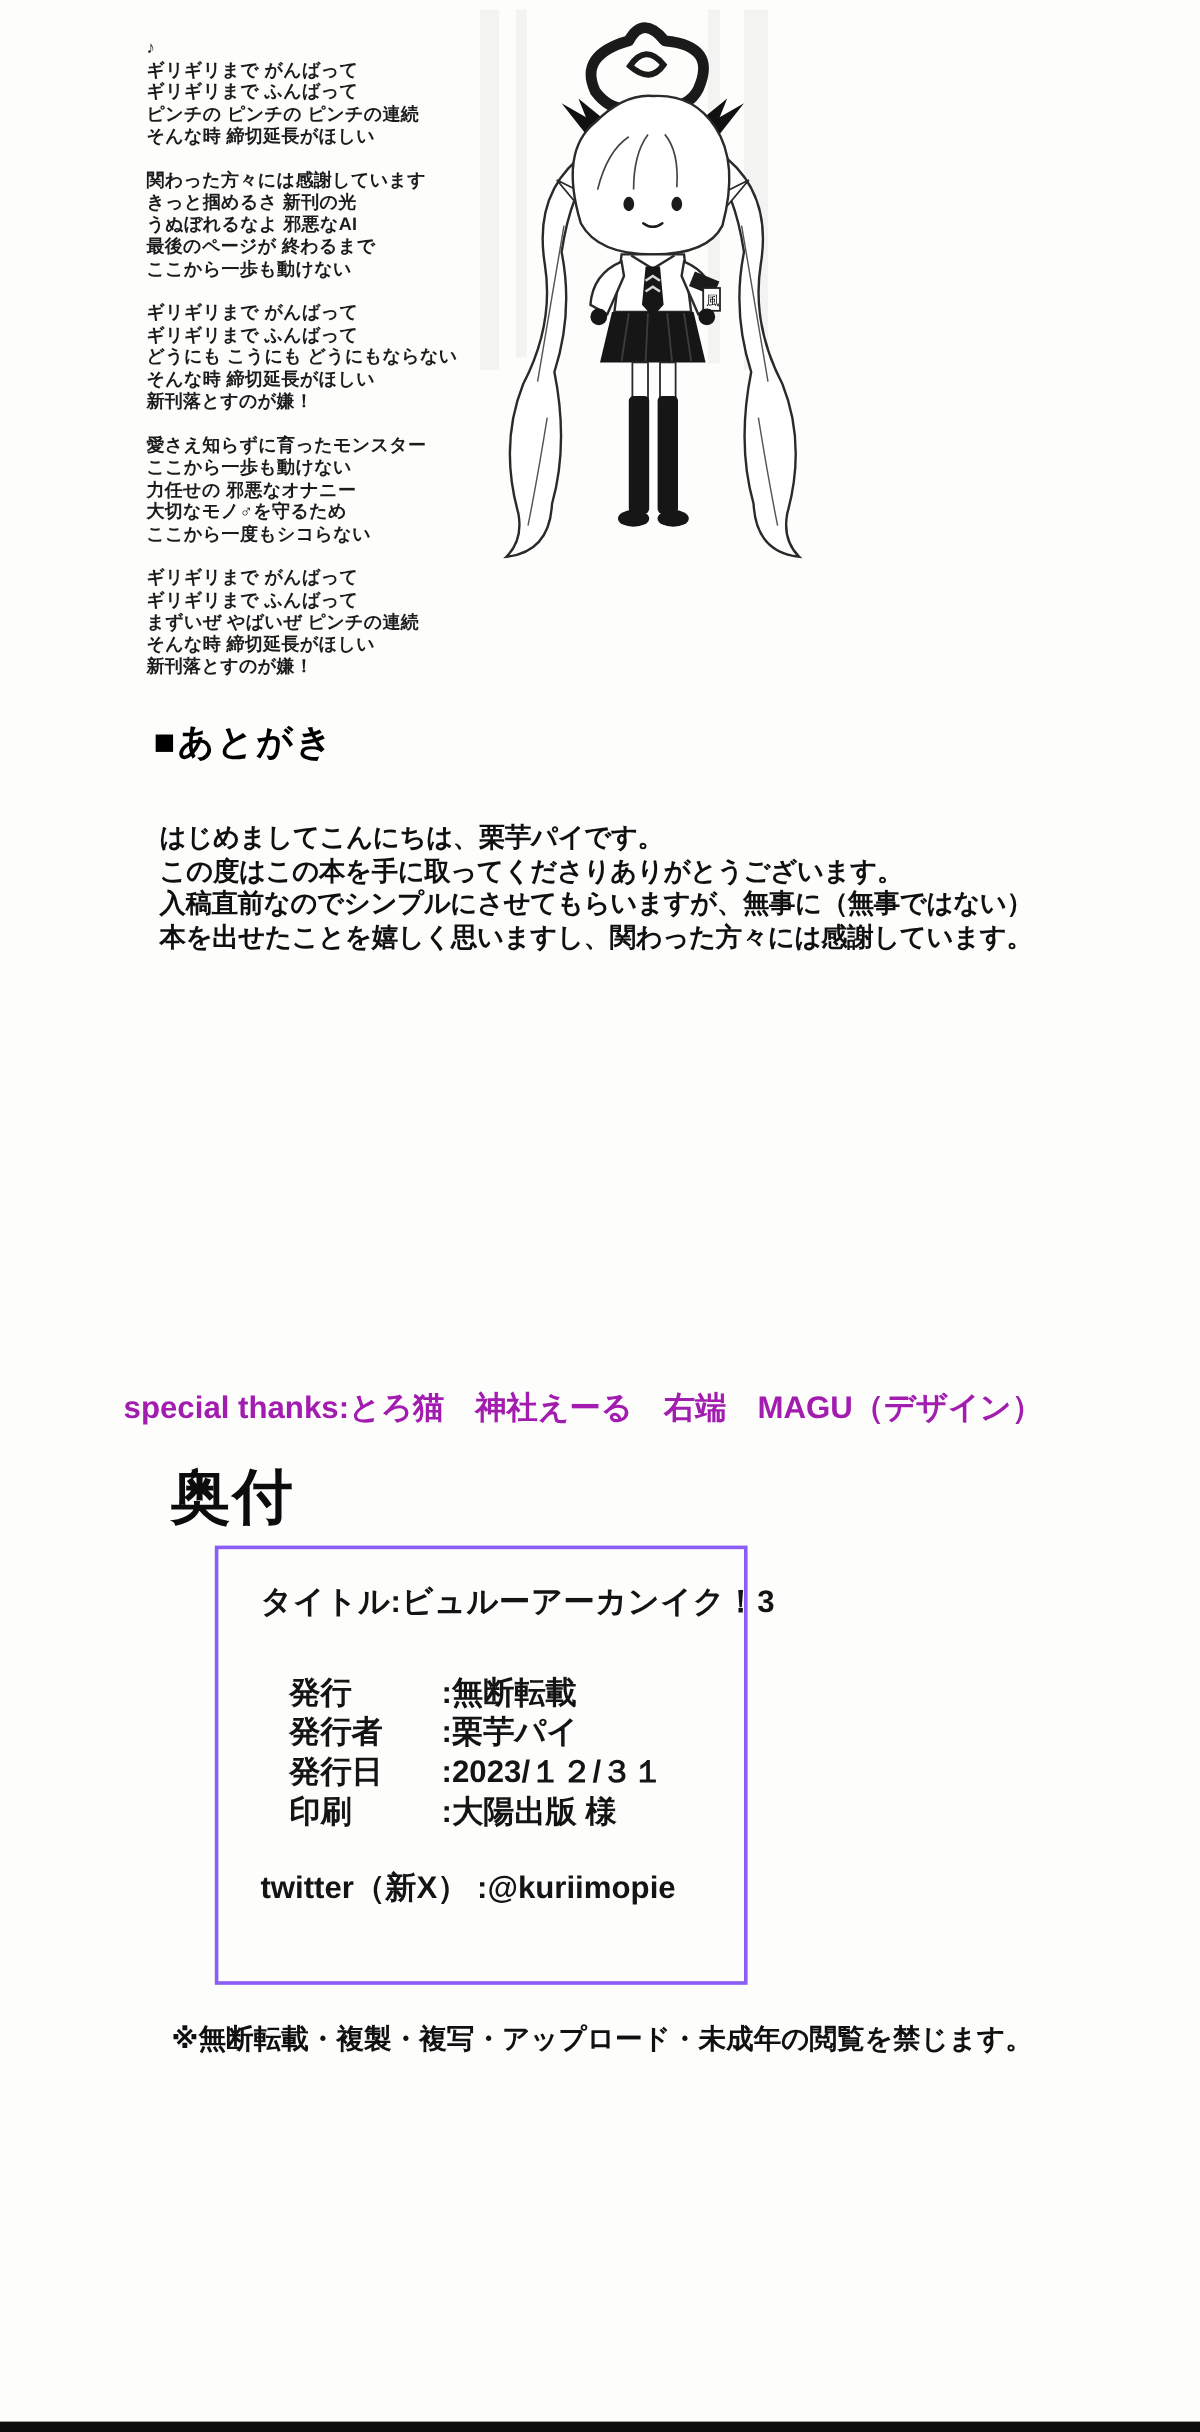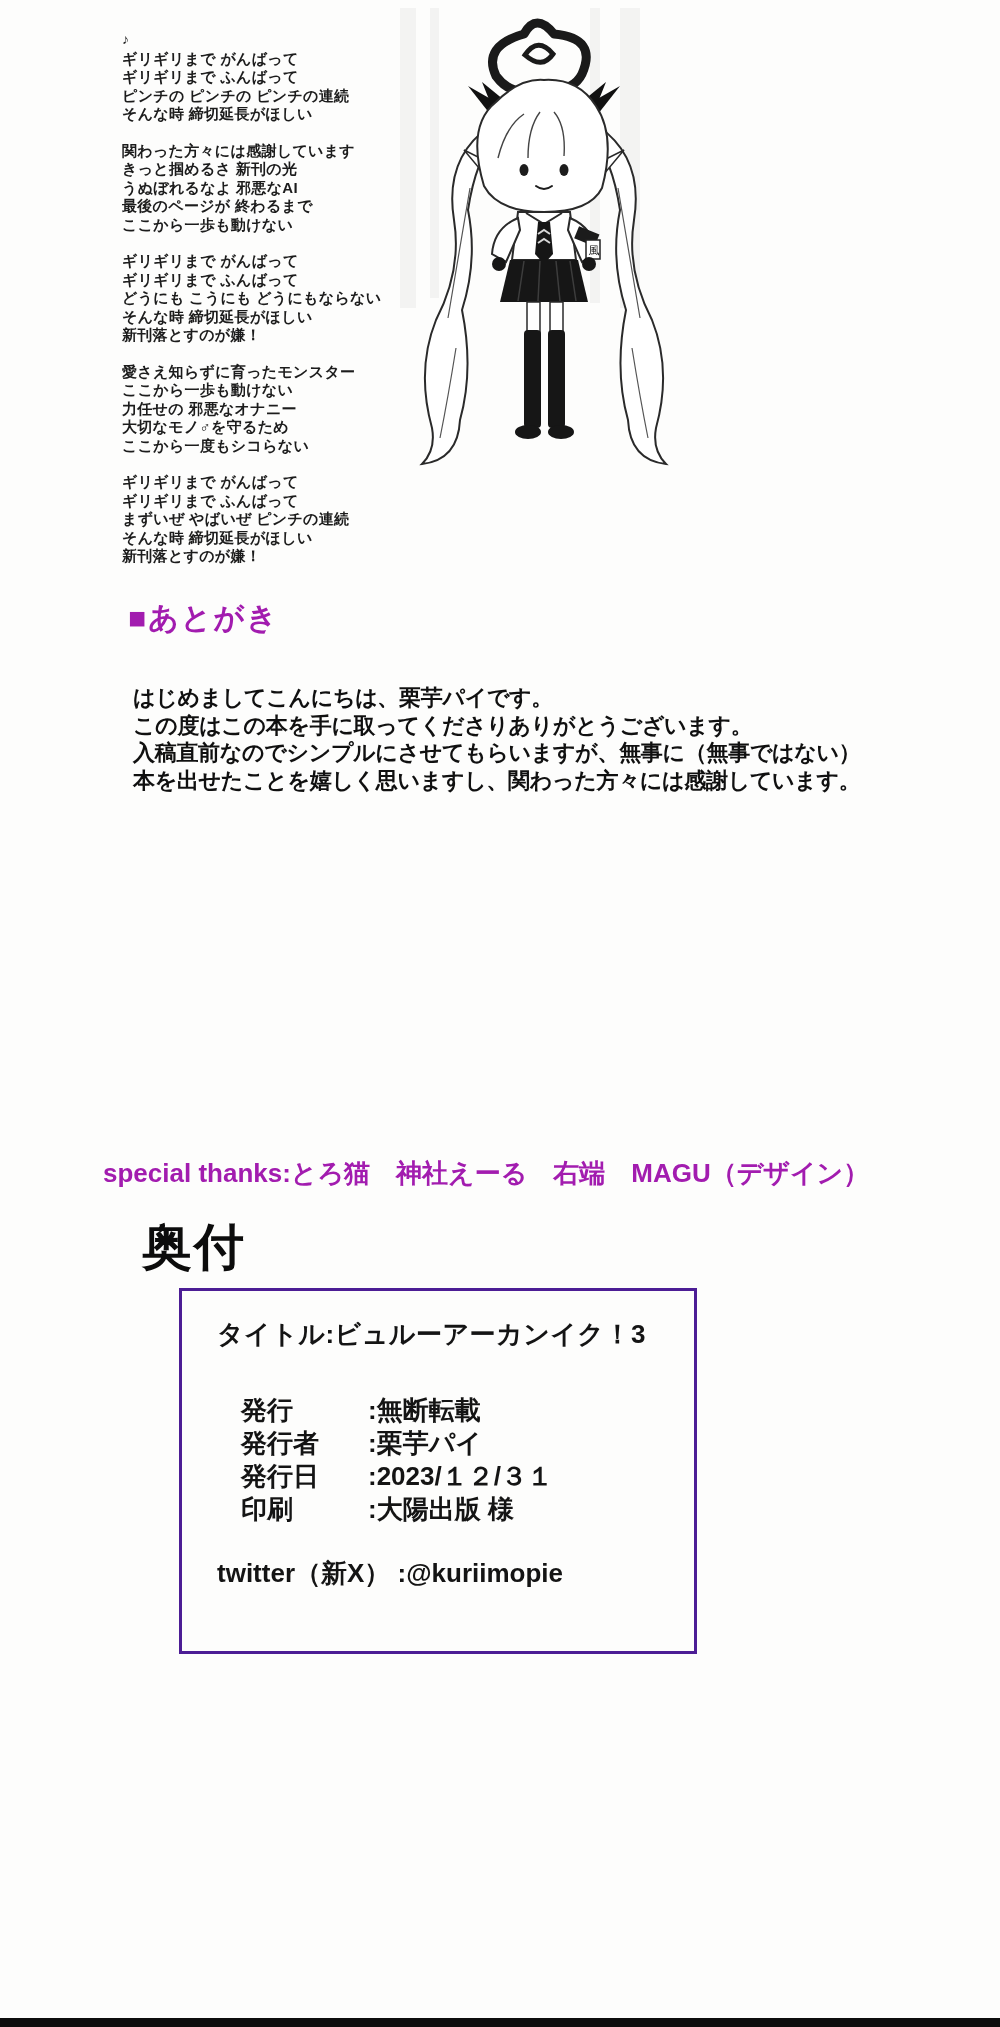--- a/index.html
+++ b/index.html
@@ -25,43 +25,43 @@
   .scan-stripe{position:absolute;top:0;background:rgba(60,60,60,0.05);}
   .stripe-a{left:22px;width:16px;height:300px;}
   .stripe-b{left:52px;width:9px;height:290px;}
   .stripe-c{left:212px;width:10px;height:295px;}
   .stripe-d{left:242px;width:20px;height:300px;}
   .illustration svg{position:absolute;left:0;top:0;}
   
   .afterword-heading{
     position:absolute;left:128px;top:598px;
     font-size:30px;font-weight:bold;letter-spacing:2px;margin:0;
-    color:#a21caf;
+    color:#000000;
   }
   .afterword-body{
     position:absolute;left:133px;top:684px;
     font-size:22px;line-height:27.5px;font-weight:bold;
     letter-spacing:-.3px;white-space:nowrap;color:#101010;
   }
   
   .special-thanks{
     position:absolute;left:103px;top:1156px;
     font-size:26px;font-weight:bold;letter-spacing:0;
     color:#a21caf;white-space:nowrap;
   }
   
   .colophon-heading{
     position:absolute;left:126px;top:1198px;
     font-size:50px;font-weight:900;margin:16px;letter-spacing:2px;
     color:#0c0c0c;
   }
   .colophon-box{
     position:absolute;left:179px;top:1288px;
-    width:518px;height:366px;
-    border:3px solid #4c1d95;
+    width:444px;height:366px;
+    border:3px solid #8b5cf6;
     box-sizing:border-box;
     padding:26px 0 0 35px;
   }
   .colophon-title{
     font-size:26px;font-weight:bold;letter-spacing:.5px;white-space:nowrap;
   }
   .colophon-rows{margin-top:42px;}
   .colophon-row{display:flex;font-size:26px;font-weight:bold;line-height:33px;white-space:nowrap;margin-left:24px;}
   .colophon-row .label{width:127px;flex:0 0 auto;}
   .colophon-twitter{margin-top:30px;font-size:26px;font-weight:bold;white-space:nowrap;}
@@ -222,16 +222,17 @@
         <span class="value">:2023/１２/３１</span>
       </div>
       <div class="colophon-row">
         <span class="label">印刷</span>
         <span class="value">:大陽出版 様</span>
       </div>
     </div>
     <div class="colophon-twitter">twitter（新X） :@kuriimopie</div>
   </div>
 
+  <div class="disclaimer">※無断転載・複製・複写・アップロード・未成年の閲覧を禁じます。</div>
 
   <div class="scan-edge-bottom"></div>
 
 </div>
 
 </body></html>

